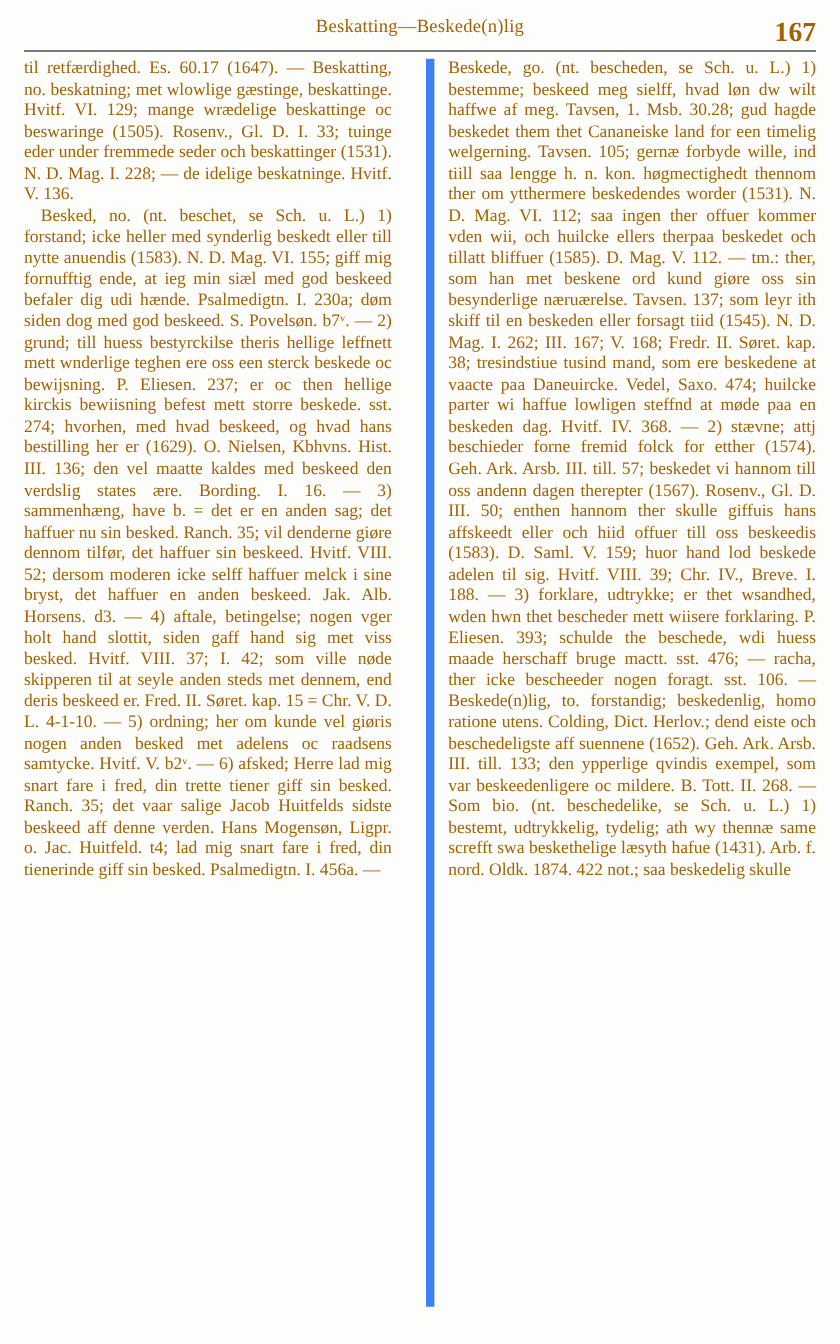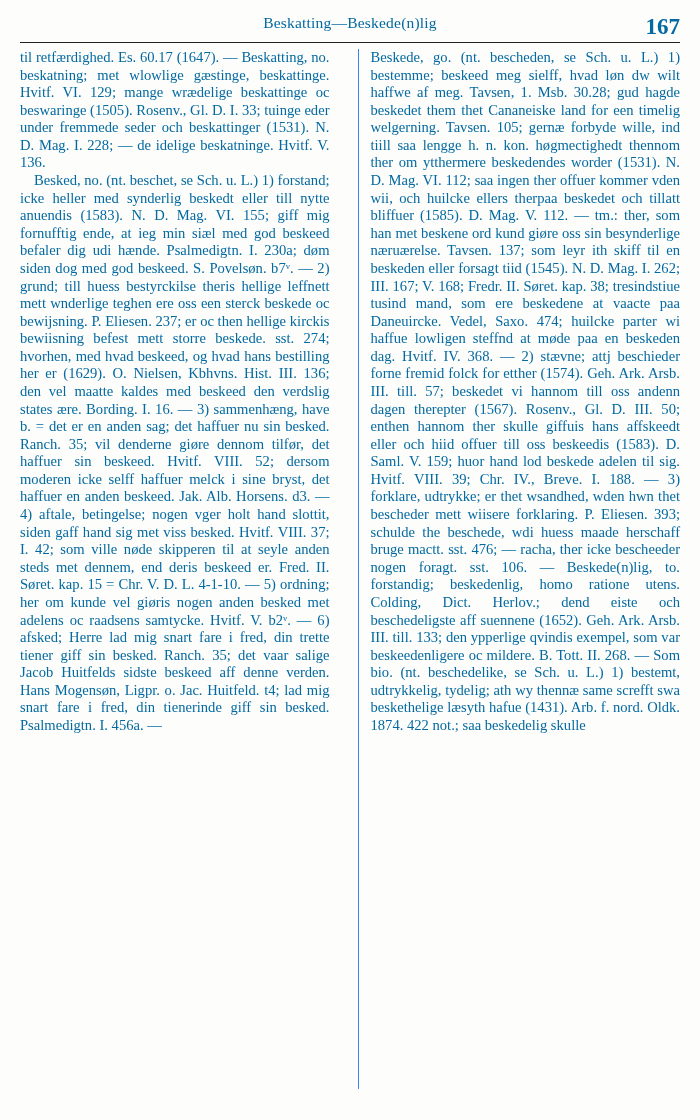--- a/index.html
+++ b/index.html
@@ -6,21 +6,21 @@
     margin: 0;
     padding: 0;
     background: #ffffff;
   }
   .page {
     position: relative;
     width: 700px;
     height: 1120px;
     background: #fdfdfb;
     font-family: "Liberation Serif", serif;
-    color: #0369a1;
+    color: #a16207;
     box-sizing: border-box;
     padding: 14px 20px 8px 20px;
     overflow: hidden;
   }
   .header {
     display: flex;
     align-items: baseline;
     justify-content: center;
     position: relative;
     height: 26px;
@@ -50,21 +50,21 @@
   .col {
     width: 316px;
     font-size: 14.6px;
     line-height: 1.205;
     text-align: justify;
     text-justify: inter-word;
     hyphens: manual;
   }
   .col.left {
     padding-right: 28px;
-    border-right: 1px solid #3b82f6;
+    border-right: 7px solid #3b82f6;
   }
   .col.right {
     padding-left: 12px;
   }
   .col p {
     margin: 0;
   }
   .indent {
     text-indent: 14px;
   }

